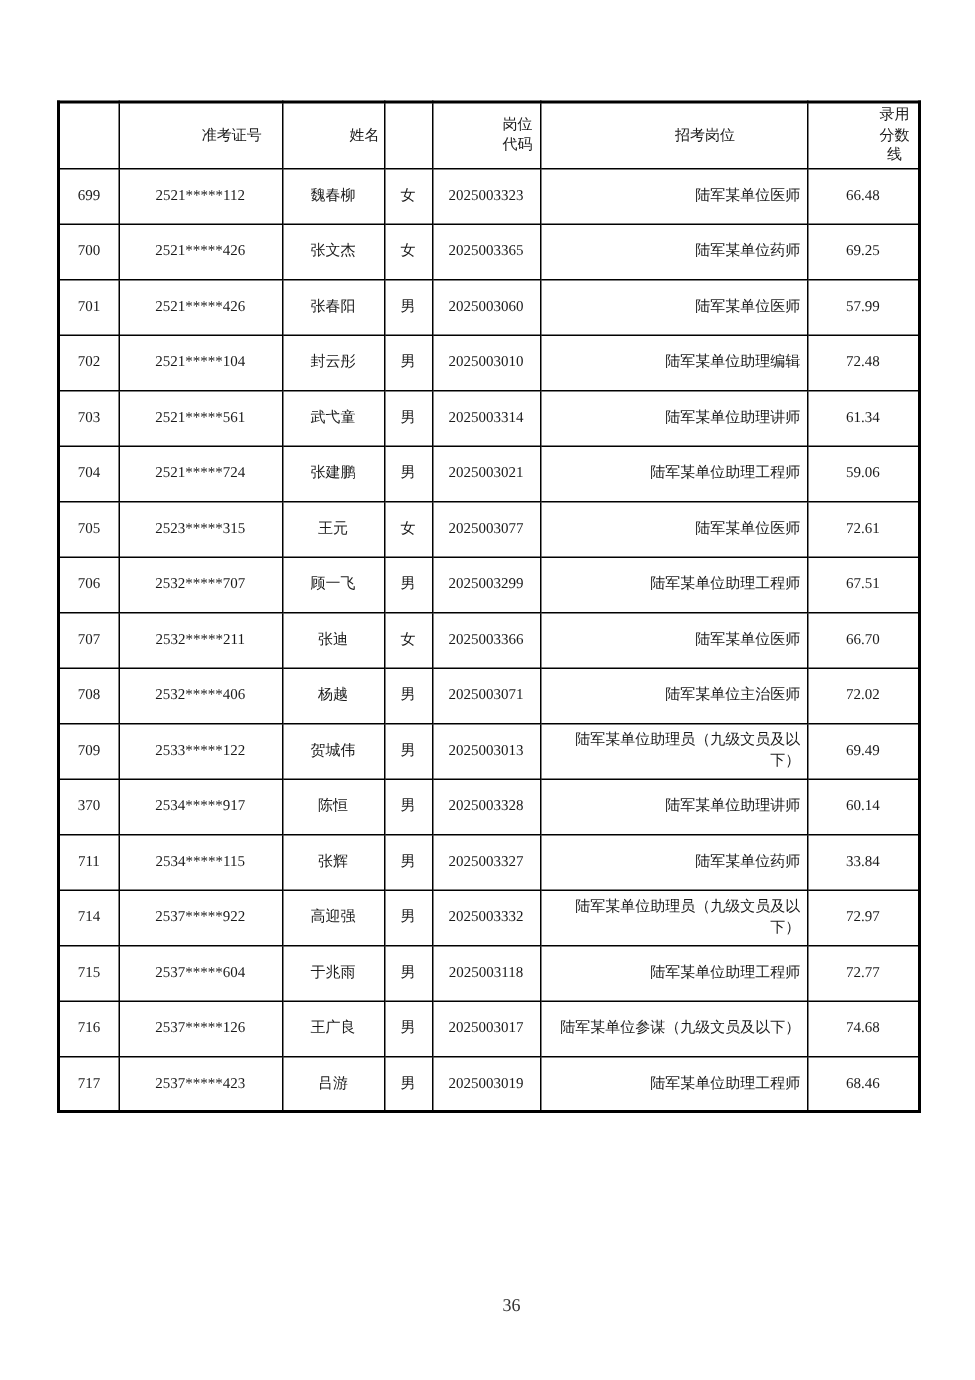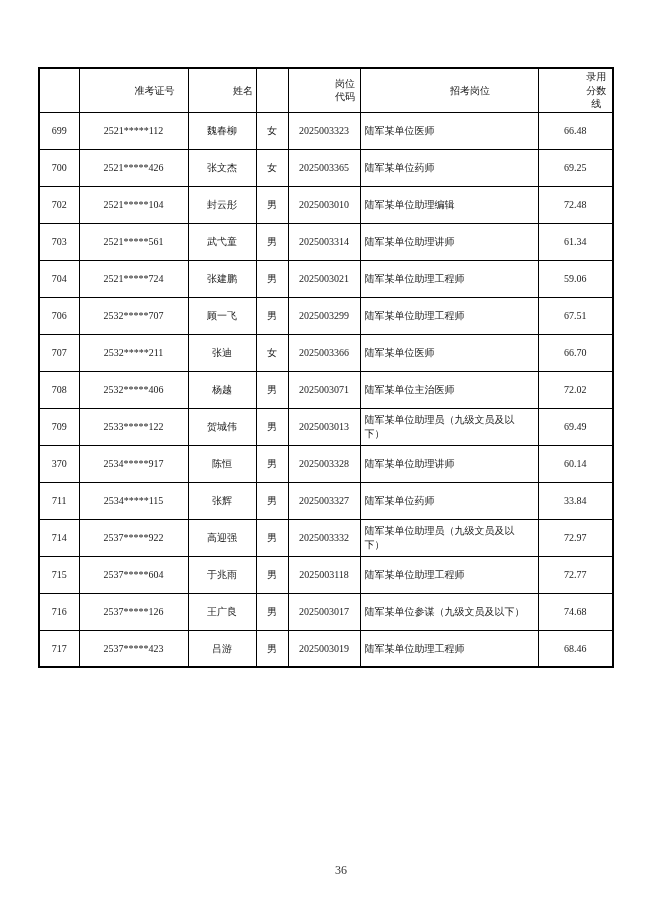--- a/index.html
+++ b/index.html
@@ -42,21 +42,21 @@
   }
   table.score-table thead th {
     height: 36px;
     border-bottom: 1.5px solid #000;
     padding-left: 44px;
   }
   table.score-table tbody td {
     height: 37px;
   }
   table.score-table td.pos-cell {
-    text-align: left;
+    text-align: right;
     padding-left: 4px;
     padding-right: 4px;
   }
   .page-number {
     position: absolute;
     left: 16px;
     top: 863px;
     width: 100%;
     text-align: center;
     font-size: 12px;
@@ -101,20 +101,29 @@
         <tr>
           <td>700</td>
           <td>2521*****426</td>
           <td>张文杰</td>
           <td>女</td>
           <td>2025003365</td>
           <td class="pos-cell">陆军某单位药师</td>
           <td>69.25</td>
         </tr>
         <tr>
+          <td>701</td>
+          <td>2521*****426</td>
+          <td>张春阳</td>
+          <td>男</td>
+          <td>2025003060</td>
+          <td class="pos-cell">陆军某单位医师</td>
+          <td>57.99</td>
+        </tr>
+        <tr>
           <td>702</td>
           <td>2521*****104</td>
           <td>封云彤</td>
           <td>男</td>
           <td>2025003010</td>
           <td class="pos-cell">陆军某单位助理编辑</td>
           <td>72.48</td>
         </tr>
         <tr>
           <td>703</td>
@@ -126,20 +135,29 @@
           <td>61.34</td>
         </tr>
         <tr>
           <td>704</td>
           <td>2521*****724</td>
           <td>张建鹏</td>
           <td>男</td>
           <td>2025003021</td>
           <td class="pos-cell">陆军某单位助理工程师</td>
           <td>59.06</td>
+        </tr>
+        <tr>
+          <td>705</td>
+          <td>2523*****315</td>
+          <td>王元</td>
+          <td>女</td>
+          <td>2025003077</td>
+          <td class="pos-cell">陆军某单位医师</td>
+          <td>72.61</td>
         </tr>
         <tr>
           <td>706</td>
           <td>2532*****707</td>
           <td>顾一飞</td>
           <td>男</td>
           <td>2025003299</td>
           <td class="pos-cell">陆军某单位助理工程师</td>
           <td>67.51</td>
         </tr>

